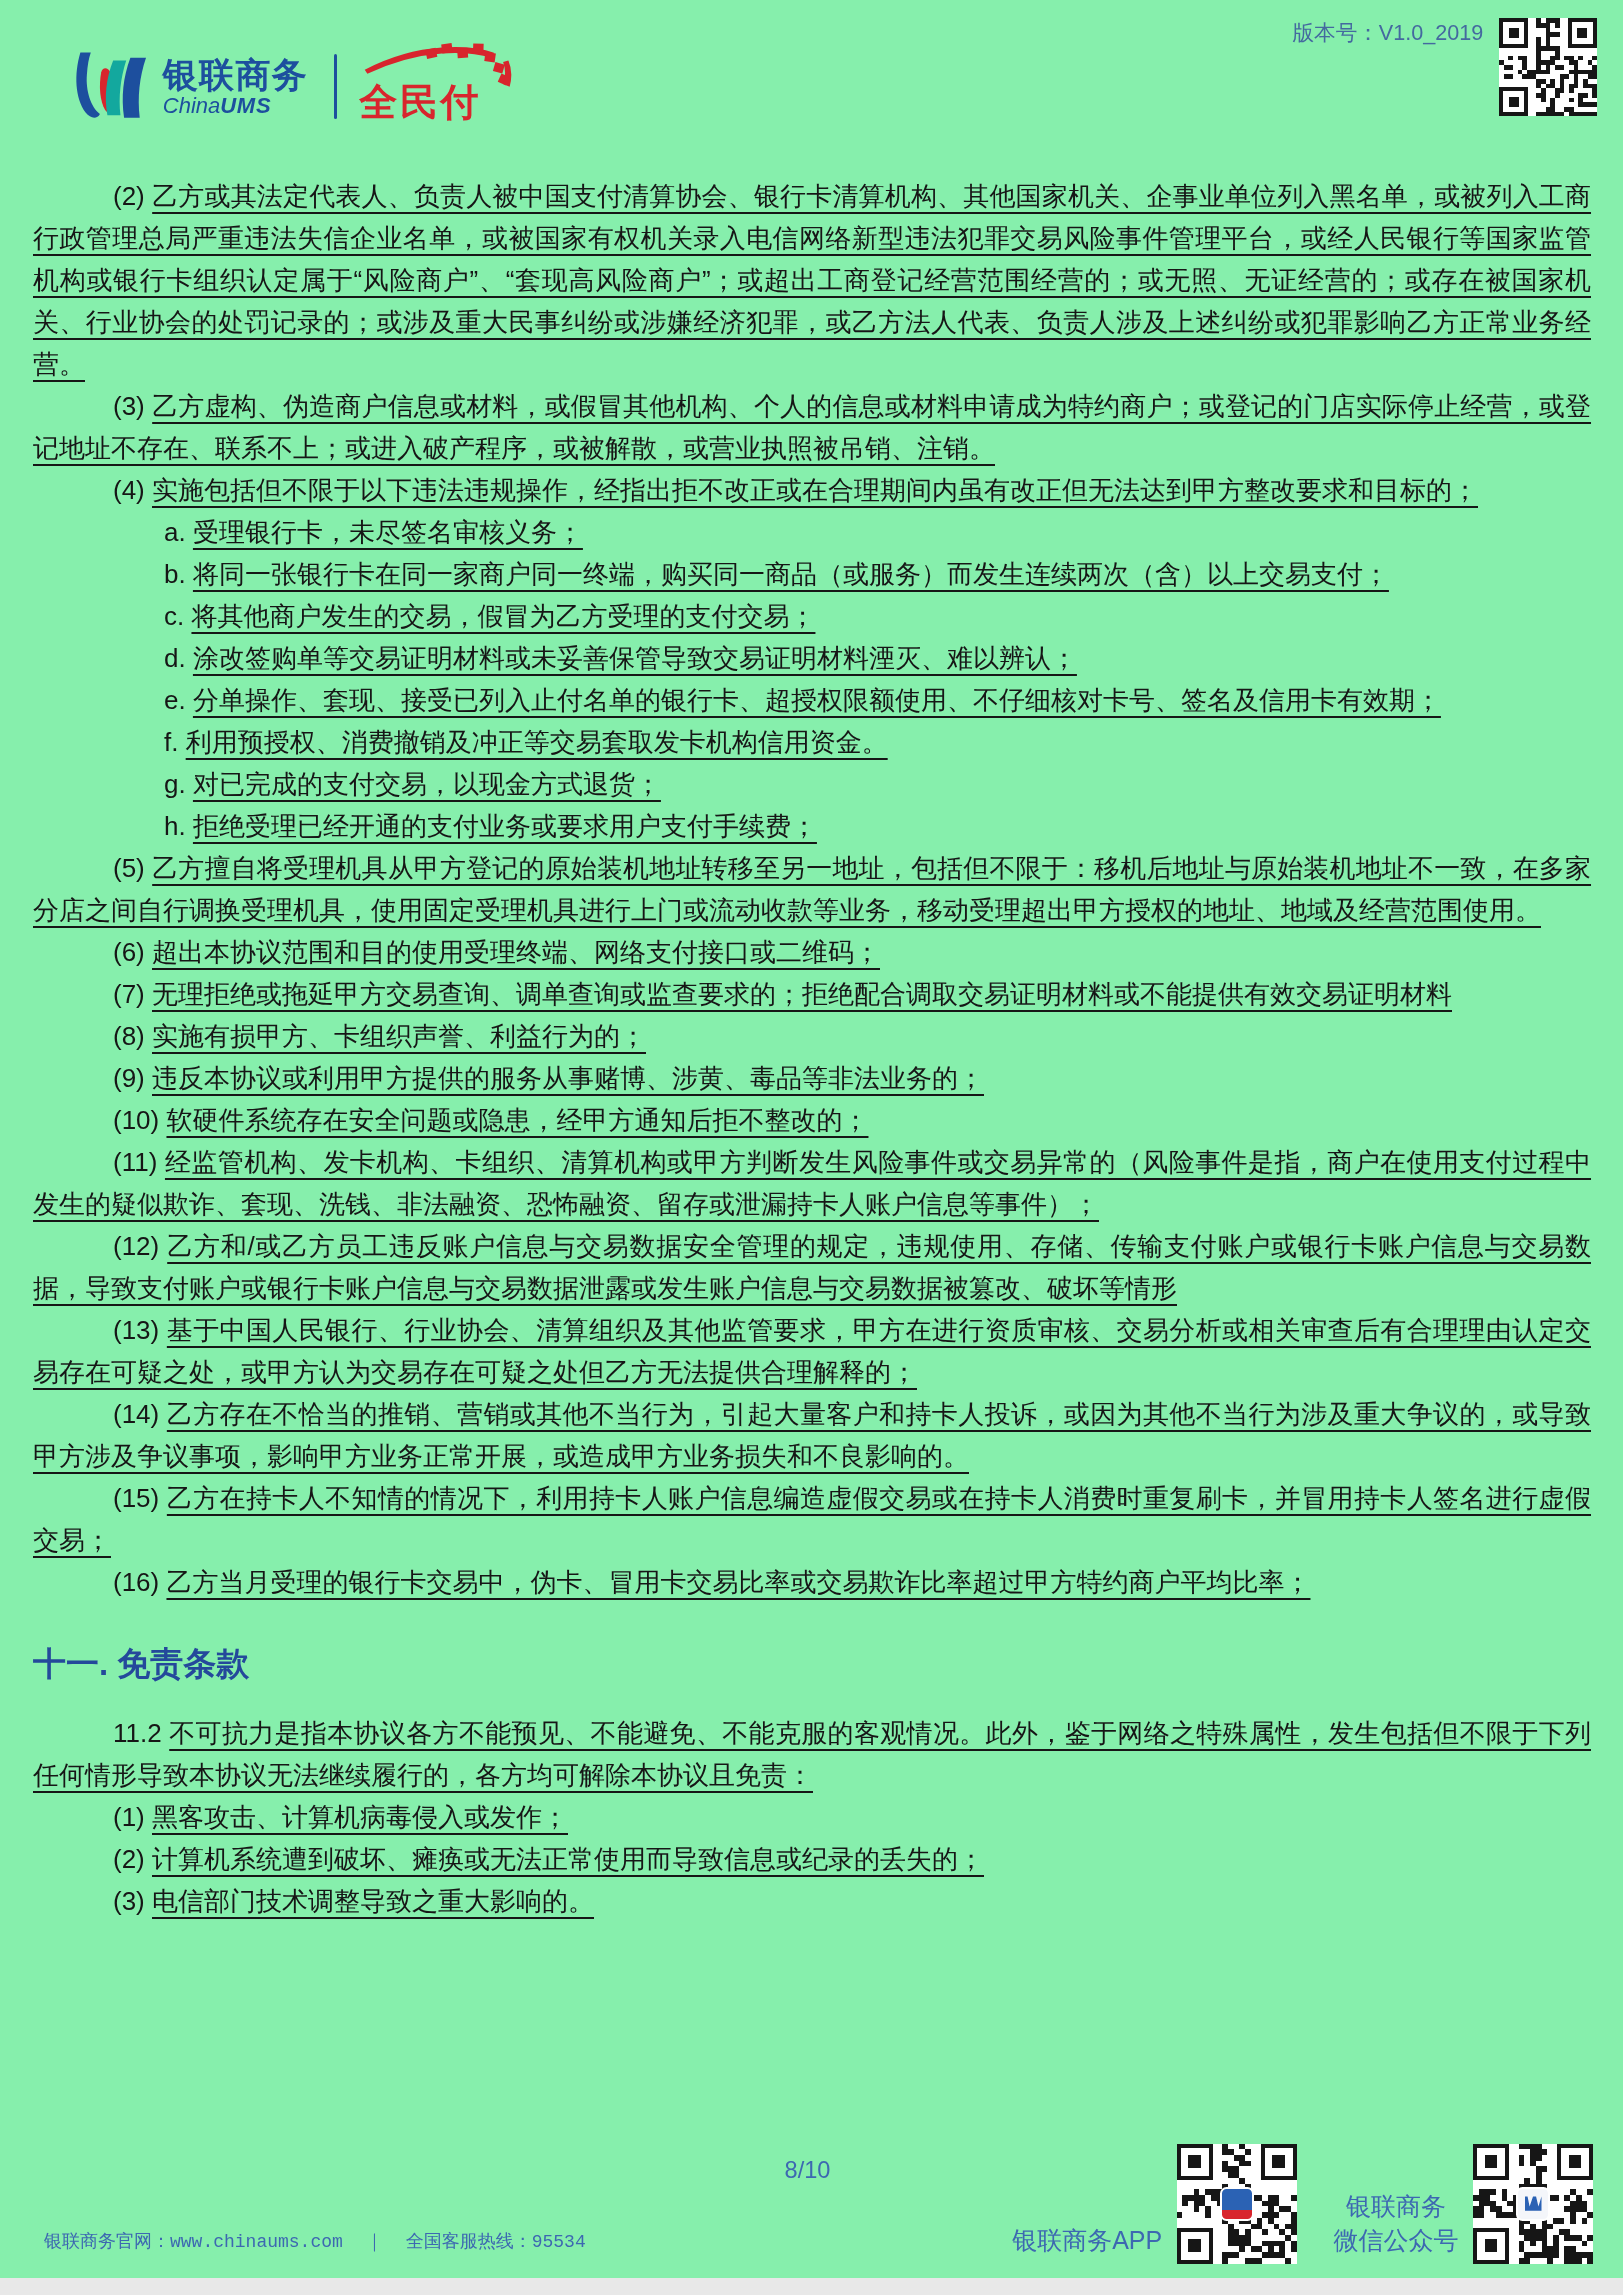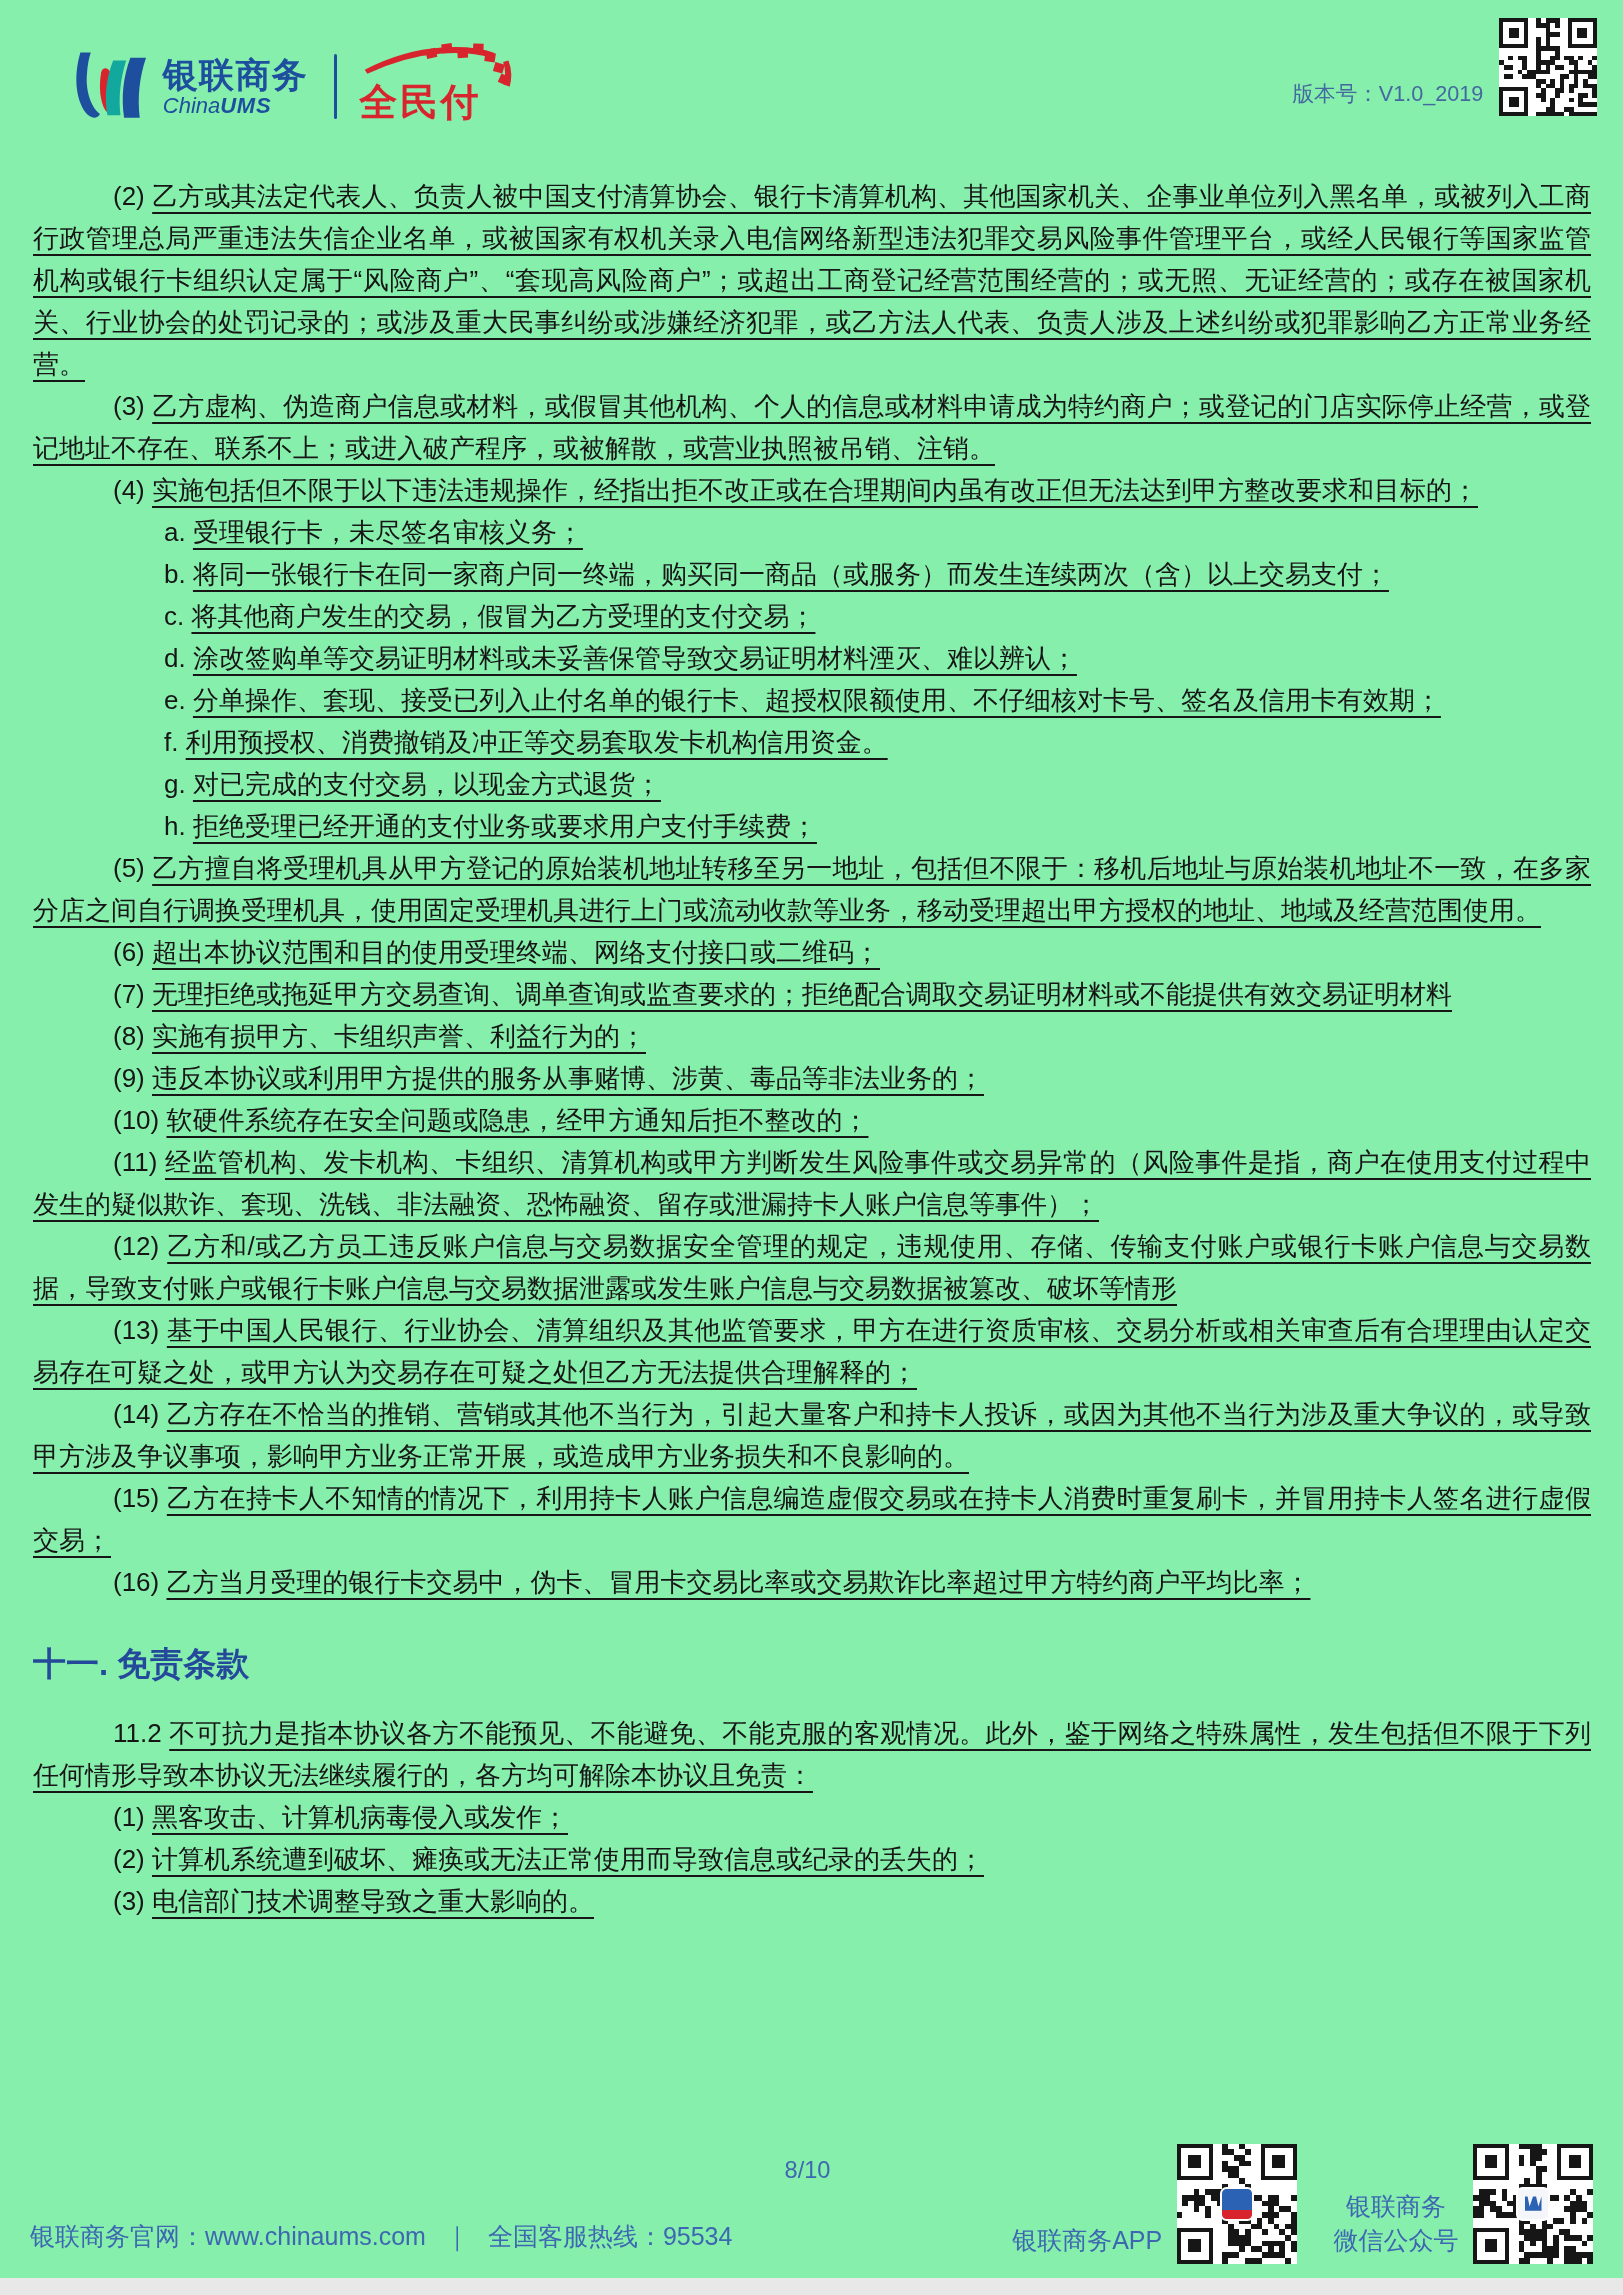--- a/index.html
+++ b/index.html
@@ -13,21 +13,21 @@
   .brand{position:absolute;left:71px;top:27.5px;display:flex;align-items:center;}
   .logo-mark{width:80px;height:73px;flex:0 0 auto;}
   .brand-text{margin-left:11.8px;line-height:1;}
   .brand-cn{font-size:35px;font-weight:bold;color:#1d4f9e;letter-spacing:1.3px;}
   .brand-en{font-size:22px;color:#1d4f9e;font-style:italic;margin-top:2.6px;}
   .brand-en b{font-weight:bold;letter-spacing:0.7px;}
   .brand-divider{width:3.3px;height:65px;background:#1d4f9e;border-radius:2px;margin:0 22px 0 26px;}
   .product{position:relative;padding-top:31px;}
   .flag-icon{position:absolute;top:-5.2px;left:3.9px;width:151px;height:47px;}
   .product-name{font-size:38px;font-weight:bold;color:#d8252d;letter-spacing:2.6px;}
-  .header-right{position:absolute;right:26px;top:0;display:flex;align-items:flex-end;}
+  .header-right{position:absolute;right:26px;top:0;display:flex;}
   .version{font-size:21.6px;color:#44699f;margin:0 15.7px 7.9px 0;white-space:nowrap;}
   
   .qr{position:relative;background:#fff;}
   .qr-header{width:98px;height:98px;}
   .qr-footer{width:120px;height:120px;}
   .qr-grid{position:absolute;inset:0;display:grid;}
   .qr-grid i{display:block;}
   .qr-grid i.on{background:#161616;}
   .finder{position:absolute;width:30%;height:30%;border:4.6px solid #161616;box-sizing:border-box;
           display:flex;align-items:center;justify-content:center;background:#fff;}
@@ -44,21 +44,21 @@
   .para{margin:0;font-size:26px;line-height:42px;text-align:justify;}
   .para .num{white-space:pre;}
   .para .u{text-decoration:underline;text-decoration-thickness:2px;text-underline-offset:7.2px;}
   .para.clause{text-indent:80px;}
   .para.letter{text-indent:131px;}
   .sec-heading{margin:42px 0 29px 0;font-size:33px;line-height:38px;font-weight:bold;color:#24499b;}
   
   .page-num{position:absolute;top:2157px;left:0;right:8px;text-align:center;
             font-size:23.6px;color:#3d68b1;}
   .footer-row{position:absolute;left:0;right:0;bottom:14.4px;height:124px;}
-  .footer-left{position:absolute;left:30px;bottom:10.5px;font-size:25px;color:#3d68b1;white-space:nowrap;}
+  .footer-left{position:absolute;left:44px;bottom:10.5px;font-size:18px;color:#3d68b1;white-space:nowrap;font-family:Liberation Mono, monospace;}
   .footer-left .sep{margin:0 11.8px;color:#3d68b1;}
   .footer-right{position:absolute;right:30px;bottom:0;display:flex;align-items:flex-end;}
   .qr-label{font-size:25px;color:#3d68b1;margin:0 14.4px 6.5px 0;white-space:nowrap;}
   .qr-label.two-line{margin-left:37px;line-height:34px;text-align:center;}
   .footer-right .qr{flex:0 0 auto;}
 </style>
 </head>
 <body>
 
 <div class="page">

